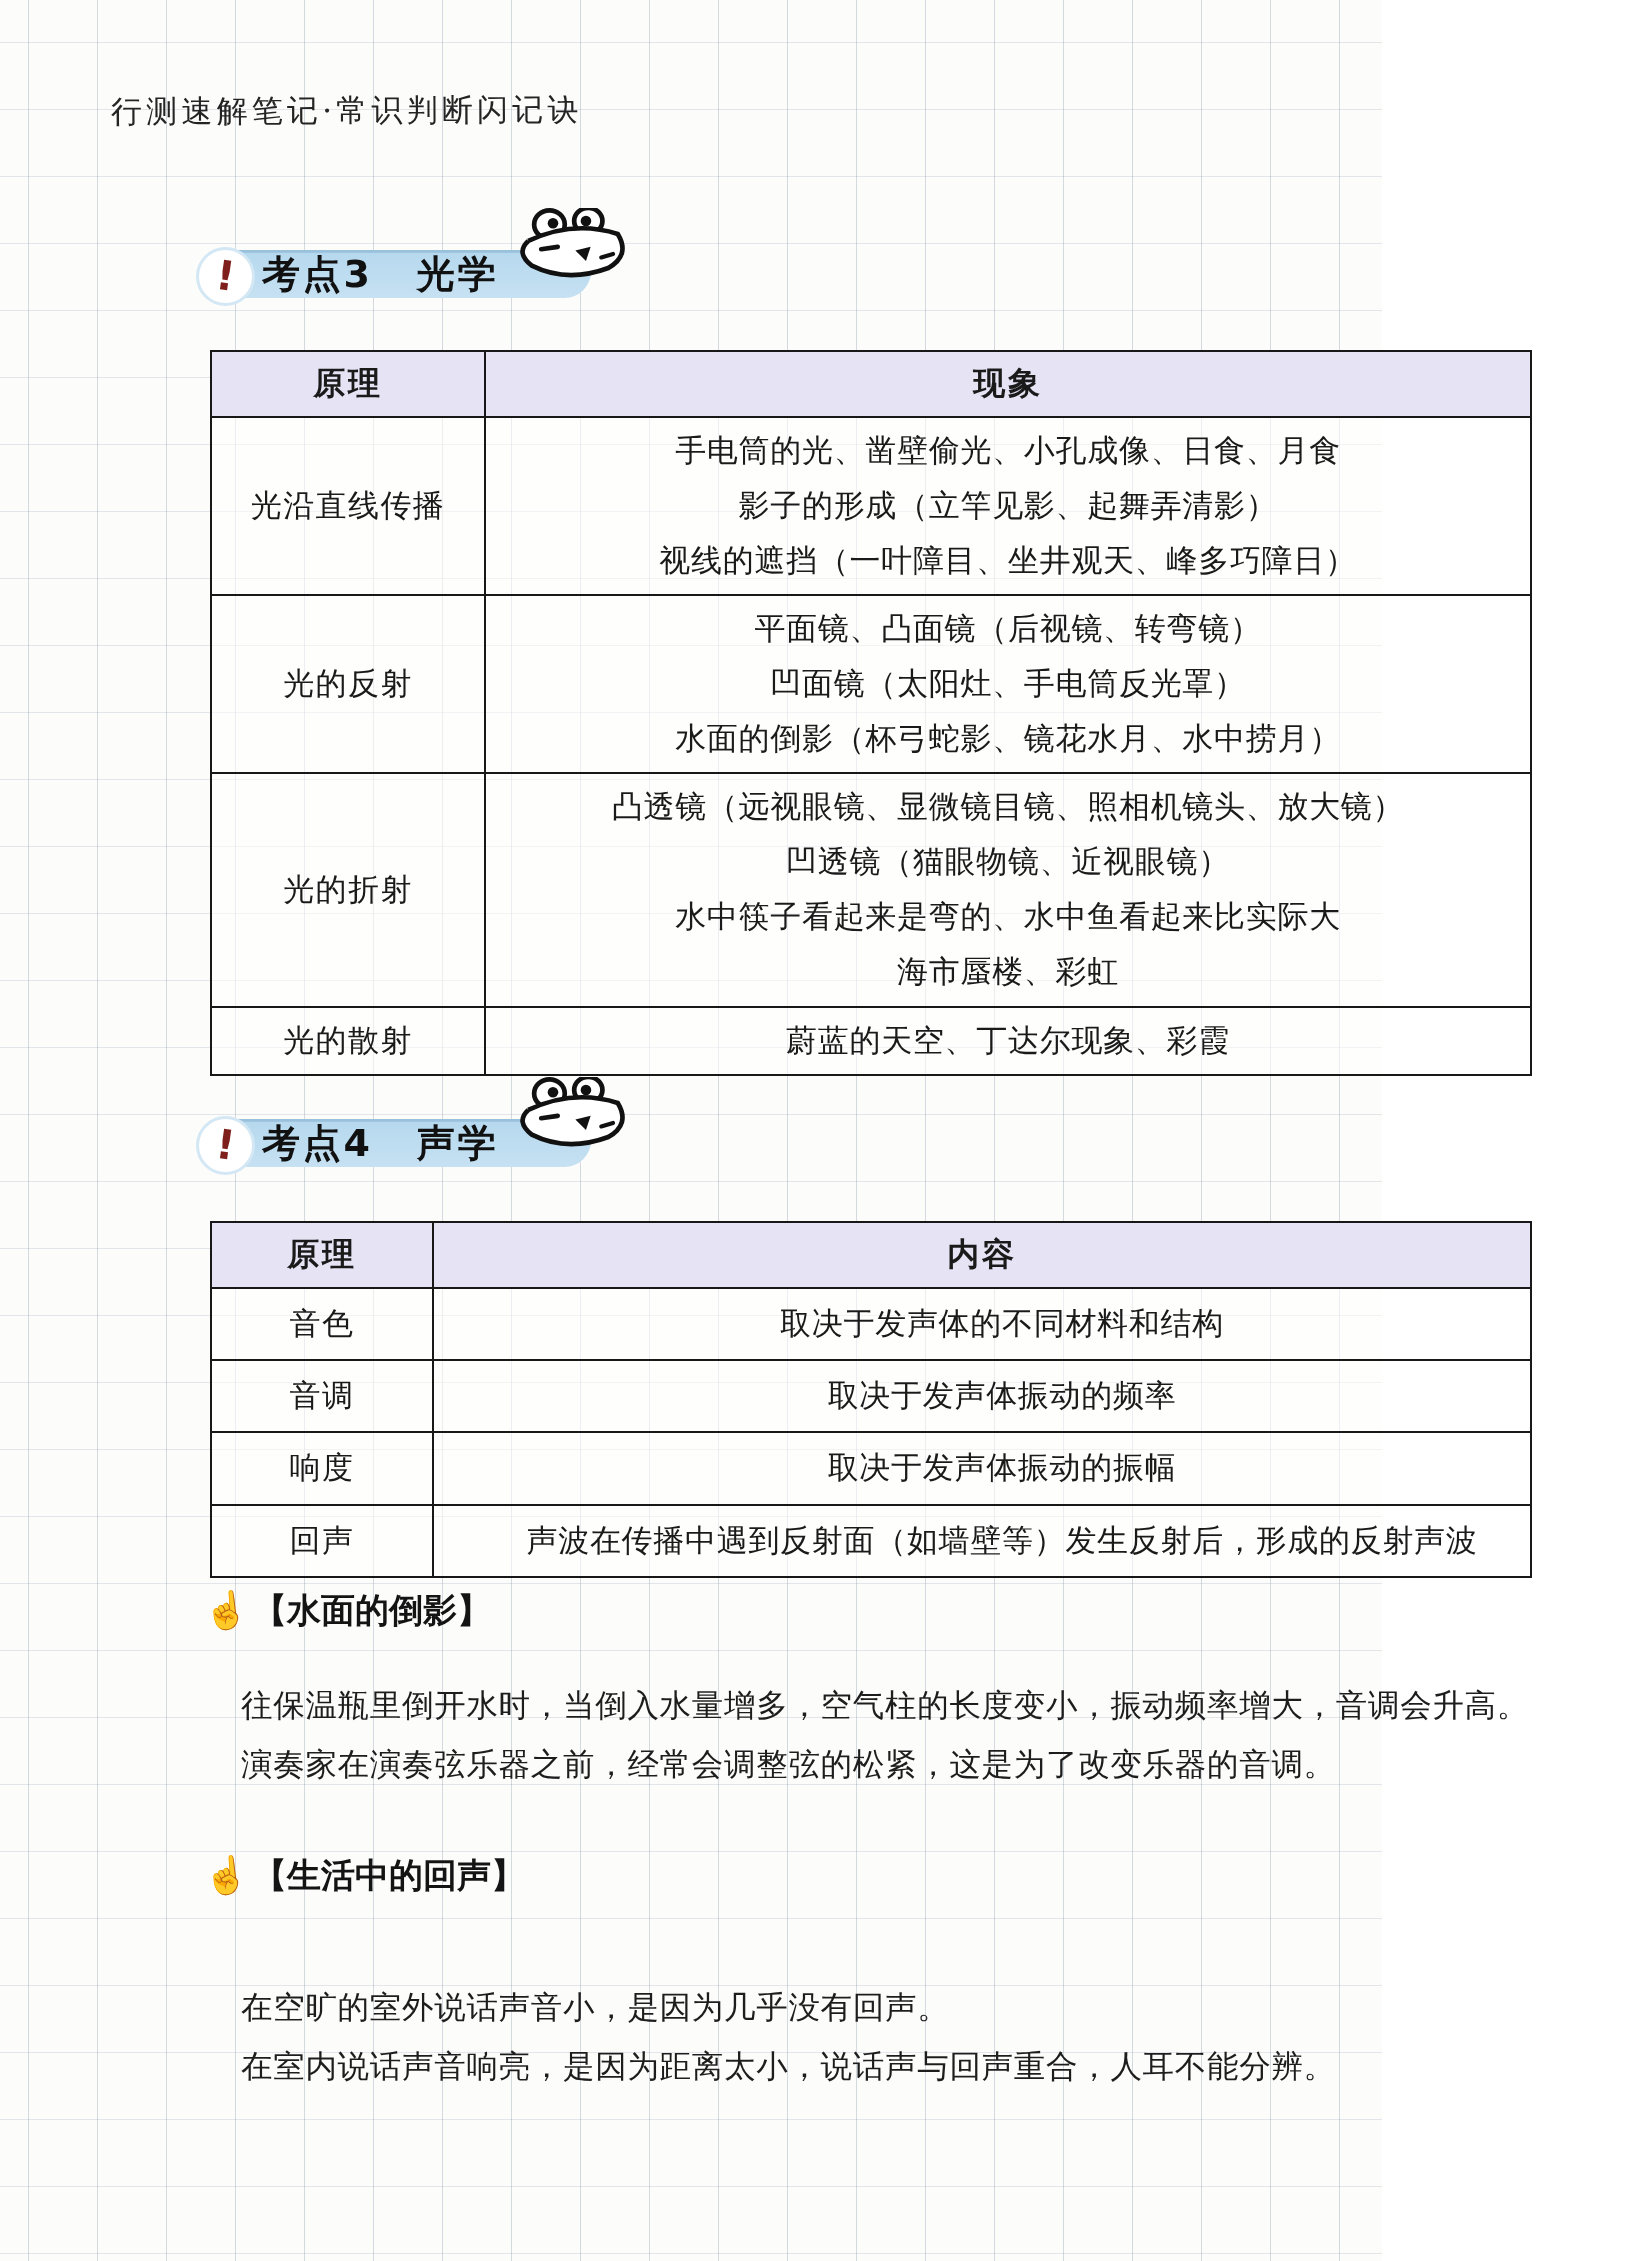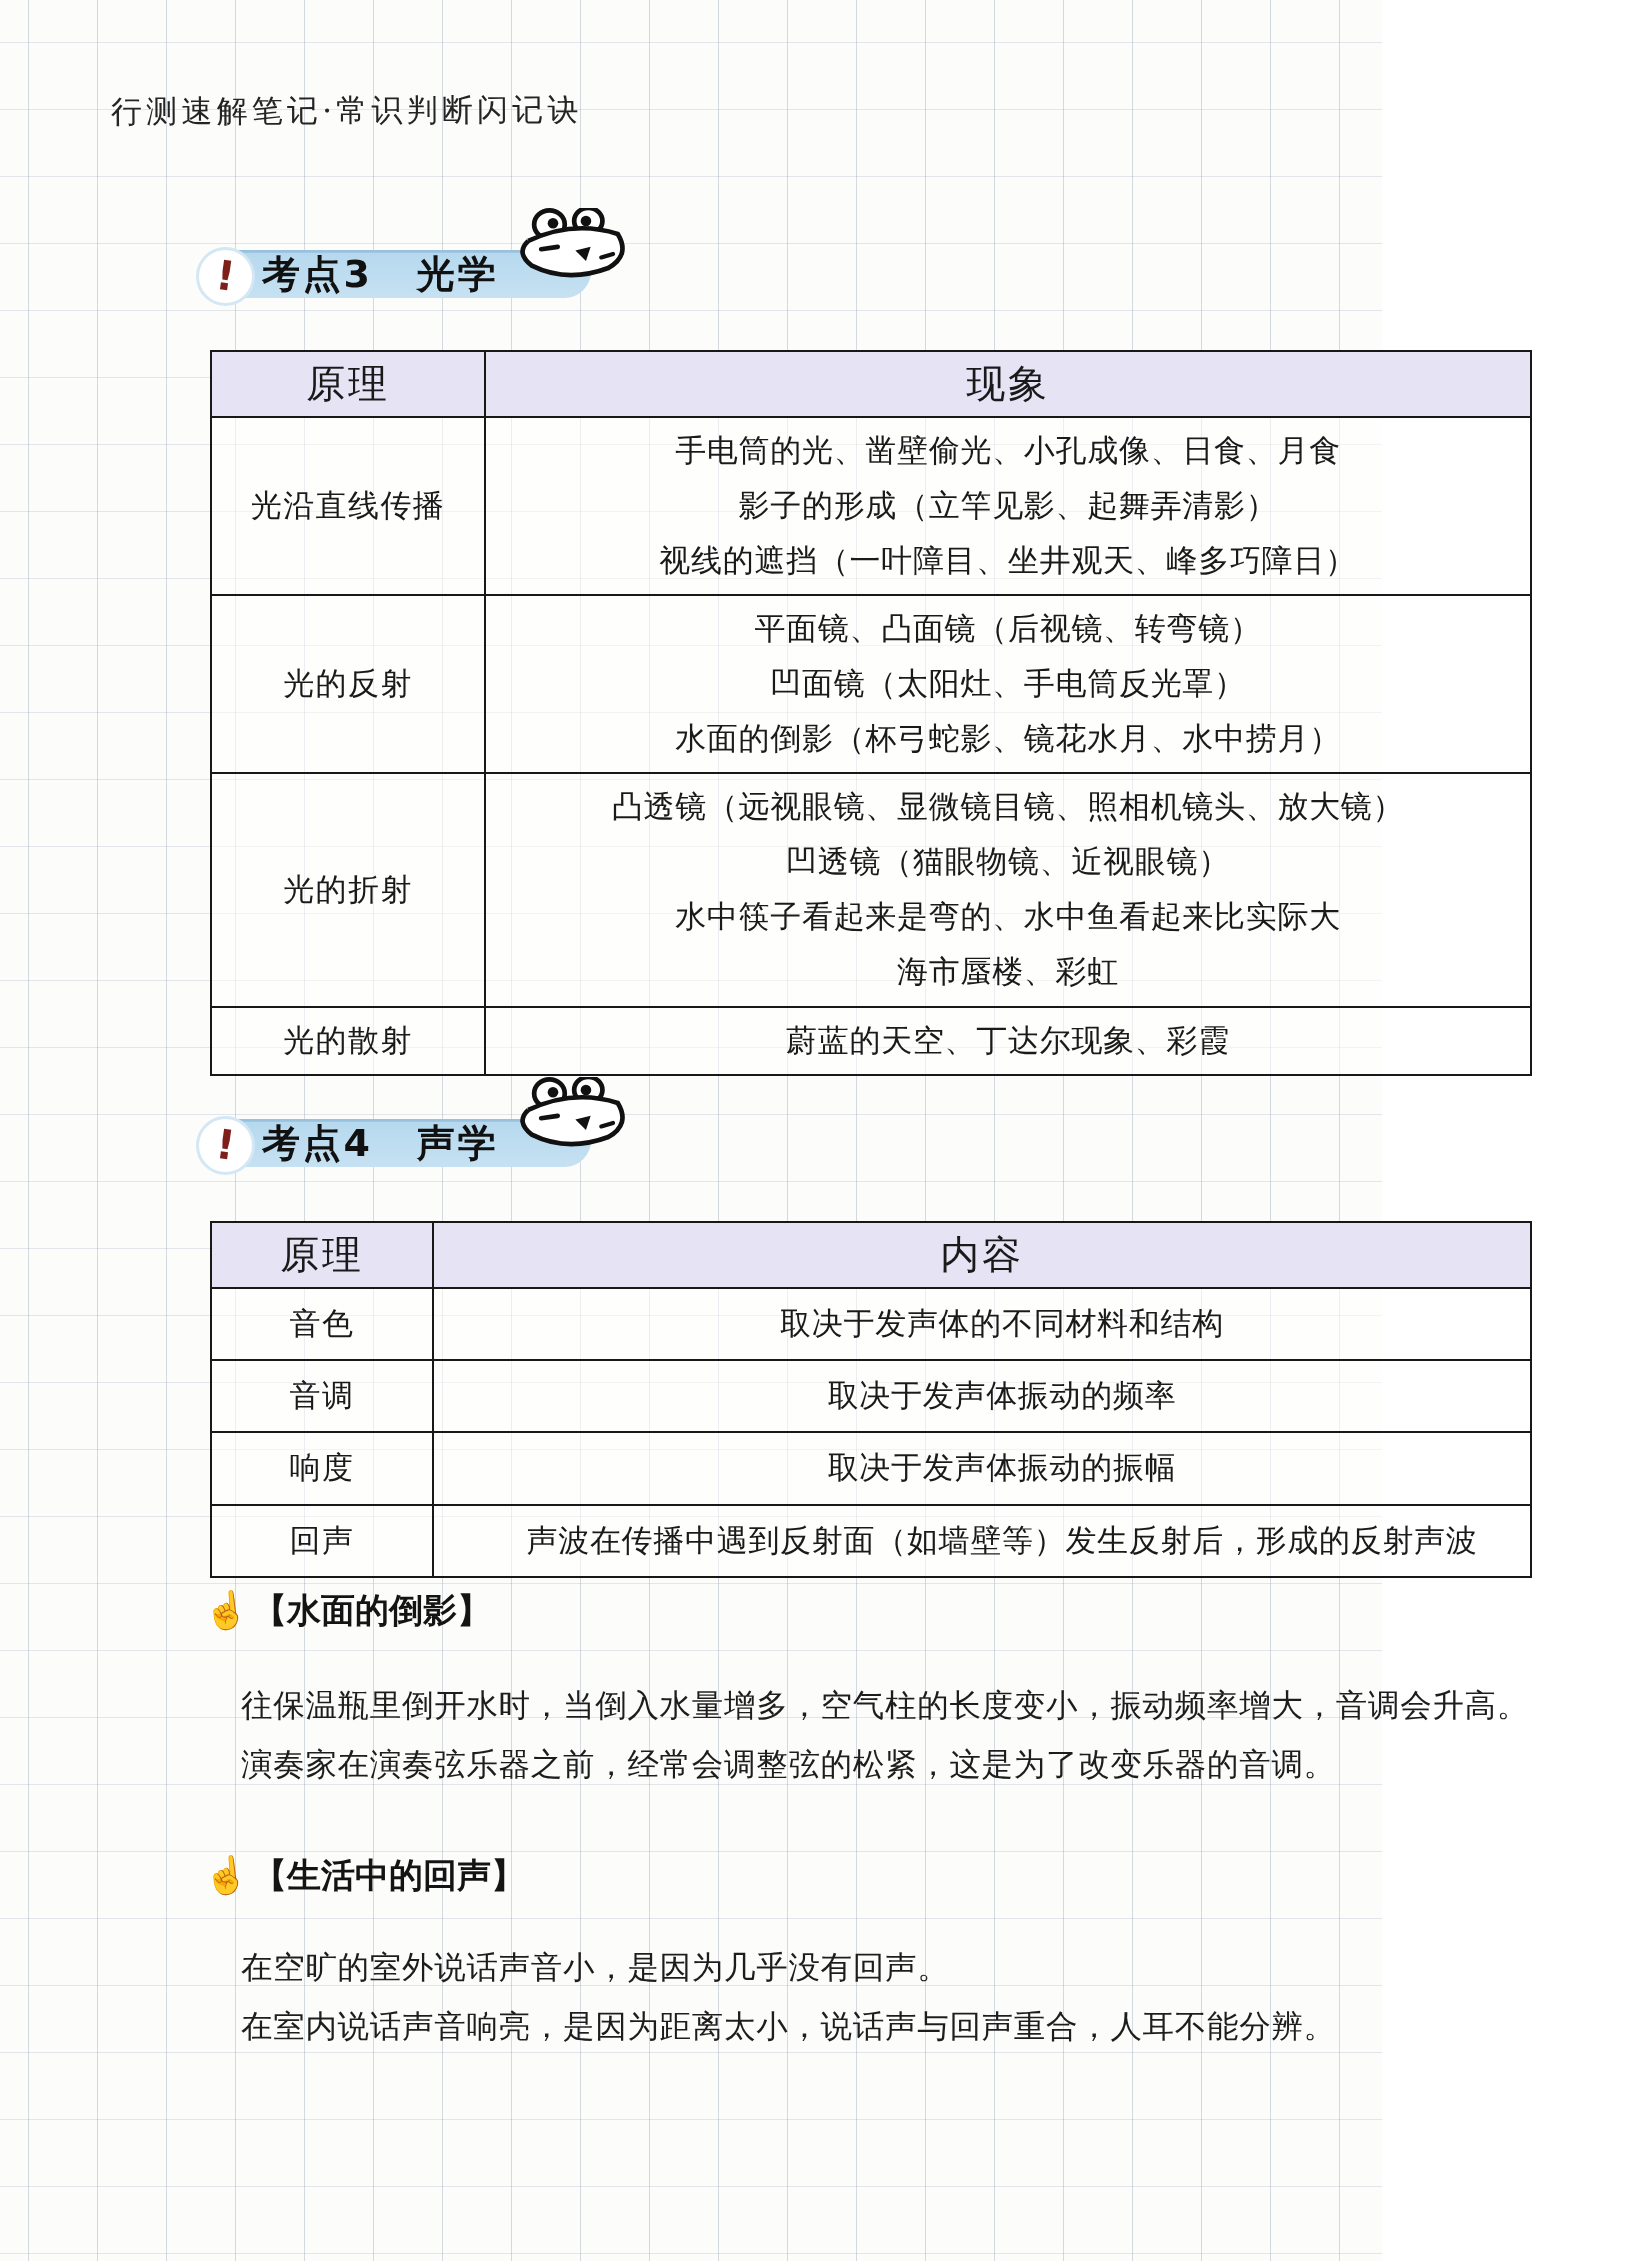--- a/index.html
+++ b/index.html
@@ -59,21 +59,21 @@
   .table-wrap{position:absolute;left:210px;width:1322px;}
   table.data-table{
     width:100%;border-collapse:collapse;table-layout:fixed;
     background:rgba(255,255,255,0.55);
   }
   table.data-table,
   table.data-table th,
   table.data-table td{border:2.8px solid #181818;}
   table.data-table th{
     height:62px;background:#e5e3f4;
-    font-size:39px;font-weight:normal;letter-spacing:2.8px;
+    font-size:32px;font-weight:bold;letter-spacing:2.8px;
     font-family:"DejaVu Serif","Liberation Serif",serif;
   }
   td.principle-cell{
     text-align:center;vertical-align:middle;
     font-size:31px;letter-spacing:1.4px;
     font-family:"DejaVu Serif","Liberation Serif",serif;
   }
   td.content-cell{vertical-align:middle;padding:5.6px 8.4px;}
   .cell-line{
     height:55px;display:flex;align-items:center;justify-content:center;
@@ -244,19 +244,19 @@
   </div>
   <div class="note-lines" style="top:1676px;">
       <div class="note-line">往保温瓶里倒开水时，当倒入水量增多，空气柱的长度变小，振动频率增大，音调会升高。</div>
       <div class="note-line">演奏家在演奏弦乐器之前，经常会调整弦的松紧，这是为了改变乐器的音调。</div>
     </div>
 
   <div class="note-head" style="top:1853px;">
     <span class="hand-icon">☝</span>
     <span>【生活中的回声】</span>
   </div>
-  <div class="note-lines" style="top:1938px;">
+  <div class="note-lines" style="top:1978px;">
       <div class="note-line">在空旷的室外说话声音小，是因为几乎没有回声。</div>
       <div class="note-line">在室内说话声音响亮，是因为距离太小，说话声与回声重合，人耳不能分辨。</div>
     </div>
 
 </div>
 
 
 </body></html>

